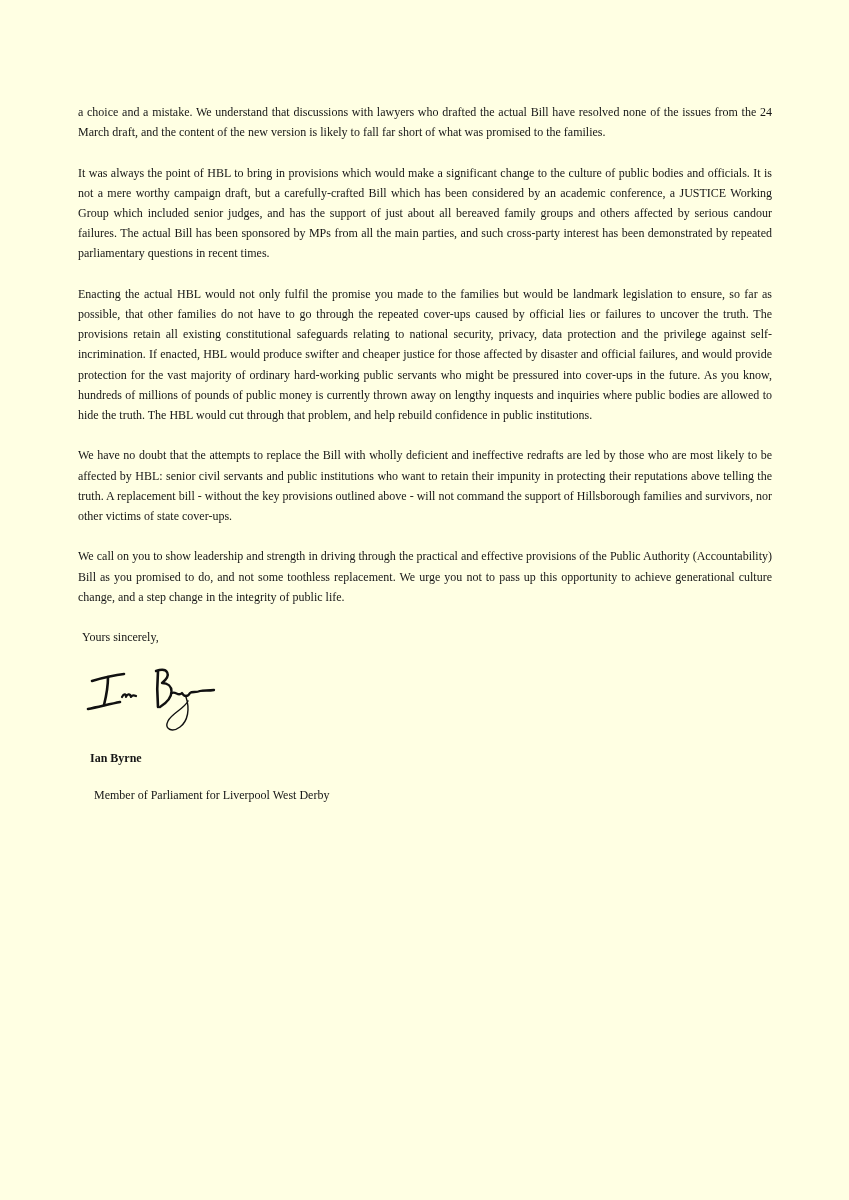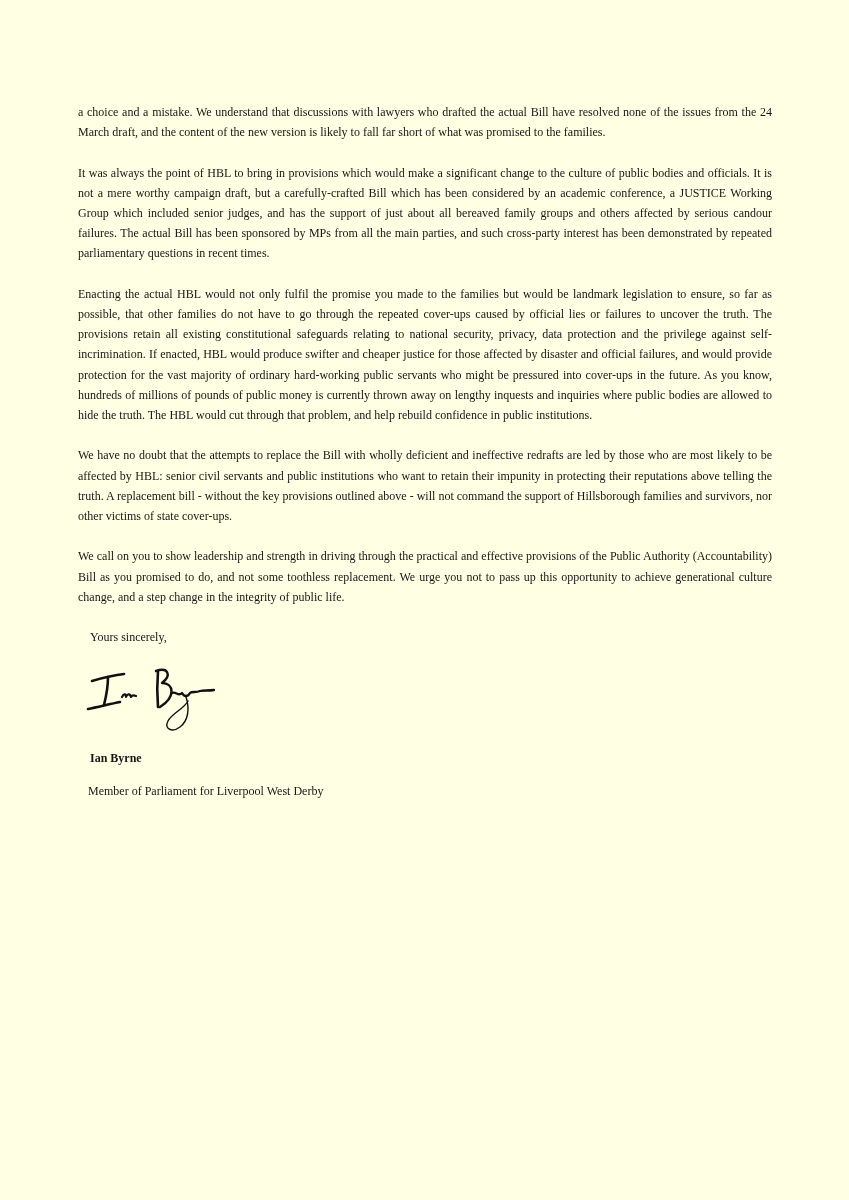--- a/index.html
+++ b/index.html
@@ -22,40 +22,40 @@
     font-size: 12px;
     line-height: 20.2px;
     color: #161616;
   }
   .para {
     margin: 0 0 20.2px 0;
     text-align: justify;
     text-align-last: left;
   }
   .closing {
-    margin: 12px;
+    margin: 4px;
   }
   .signature {
     position: relative;
     width: 200px;
     height: 85px;
     margin-top: 14px;
     margin-left: 6px;
   }
   .signature svg {
     width: 160px;
     height: 80px;
   }
   .signer-name {
     font-weight: bold;
     margin: 12px;
     margin-top: 2px;
   }
   .signer-title {
-    margin: 10px;
+    margin: 16px;
   }
 </style>
 </head>
 <body>
 
 <div class="page">
   <p class="para">a choice and a mistake. We understand that discussions with lawyers who drafted the actual Bill have resolved none of the issues from the 24 March draft, and the content of the new version is likely to fall far short of what was promised to the families.</p>
   <p class="para">It was always the point of HBL to bring in provisions which would make a significant change to the culture of public bodies and officials. It is not a mere worthy campaign draft, but a carefully-crafted Bill which has been considered by an academic conference, a JUSTICE Working Group which included senior judges, and has the support of just about all bereaved family groups and others affected by serious candour failures. The actual Bill has been sponsored by MPs from all the main parties, and such cross-party interest has been demonstrated by repeated parliamentary questions in recent times.</p>
   <p class="para">Enacting the actual HBL would not only fulfil the promise you made to the families but would be landmark legislation to ensure, so far as possible, that other families do not have to go through the repeated cover-ups caused by official lies or failures to uncover the truth. The provisions retain all existing constitutional safeguards relating to national security, privacy, data protection and the privilege against self-incrimination. If enacted, HBL would produce swifter and cheaper justice for those affected by disaster and official failures, and would provide protection for the vast majority of ordinary hard-working public servants who might be pressured into cover-ups in the future. As you know, hundreds of millions of pounds of public money is currently thrown away on lengthy inquests and inquiries where public bodies are allowed to hide the truth. The HBL would cut through that problem, and help rebuild confidence in public institutions.</p>
   <p class="para">We have no doubt that the attempts to replace the Bill with wholly deficient and ineffective redrafts are led by those who are most likely to be affected by HBL: senior civil servants and public institutions who want to retain their impunity in protecting their reputations above telling the truth. A replacement bill - without the key provisions outlined above - will not command the support of Hillsborough families and survivors, nor other victims of state cover-ups.</p>

